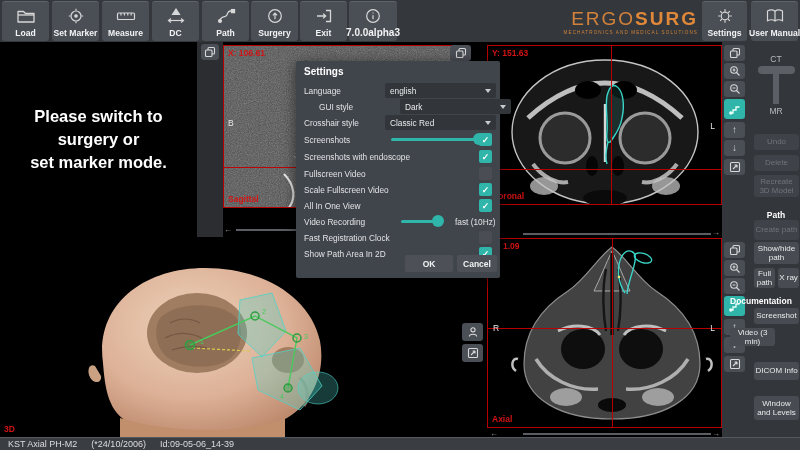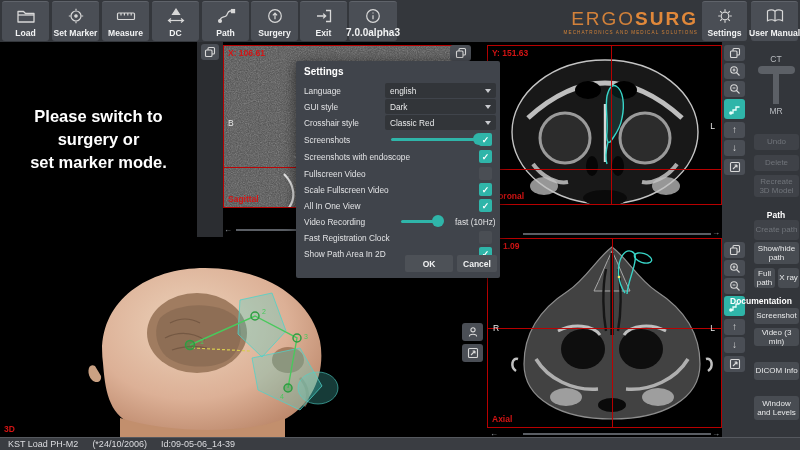--- a/index.html
+++ b/index.html
@@ -468,36 +468,36 @@
             <path d="M4,8 L8,4 M8,4 h-2.4 M8,4 v2.4"></path>
           </svg>
         </span>
       </div>
 
     <div class="pbtn" style="left:754px;top:200px;height:22px;">Show/hide path</div>
     <div class="pbtn" style="left:754px;top:226px;width:21px;height:20px;">Full path</div>
     <div class="pbtn" style="left:778px;top:226px;width:21px;height:20px;">X ray</div>
     <span class="phead" style="left:730px;top:254px;text-align:center;">Documentation</span>
     <div class="pbtn" style="left:754px;top:266px;height:16px;">Screenshot</div>
-    <div class="pbtn" style="left:754px;top:286px;height:18px;">Video (3 min)</div>
+    <div class="pbtn" style="left:730px;top:286px;height:18px;">Video (3 min)</div>
     <div class="pbtn" style="left:754px;top:320px;height:18px;">DICOM Info</div>
     <div class="pbtn" style="left:754px;top:354px;height:24px;">Window and Levels</div>
   </div>
 
   <div class="dialog">
     <div class="title">Settings</div>
 
     <div class="drow" style="top:23px;">
       <span class="dl">Language</span>
       <div class="dsel">
         <span>english</span>
         <span class="chev"></span>
       </div>
     </div>
-    <div class="drow" style="top:39px;">
+    <div class="drow" style="top:39px;margin-left:15px;">
       <span class="dl">GUI style</span>
       <div class="dsel">
         <span>Dark</span>
         <span class="chev"></span>
       </div>
     </div>
     <div class="drow" style="top:55px;">
       <span class="dl">Crosshair style</span>
       <div class="dsel">
         <span>Classic Red</span>
@@ -540,18 +540,18 @@
     <div class="drow" style="top:186px;">
       <span class="dl">Show Path Area In 2D</span>
       <span class="cb on"></span>
     </div>
 
     <div class="dbtn" style="left:109px;width:48px;">OK</div>
     <div class="dbtn" style="left:161px;width:40px;">Cancel</div>
   </div>
 
   <div class="status">
-    <span>KST Load PH-M2</span>
+    <span>KST Axial PH-M2</span>
     <span>(*24/10/2006)</span>
     <span>Id:09-05-06_14-39</span>
   </div>
 
 </div>
 
 </body></html>

